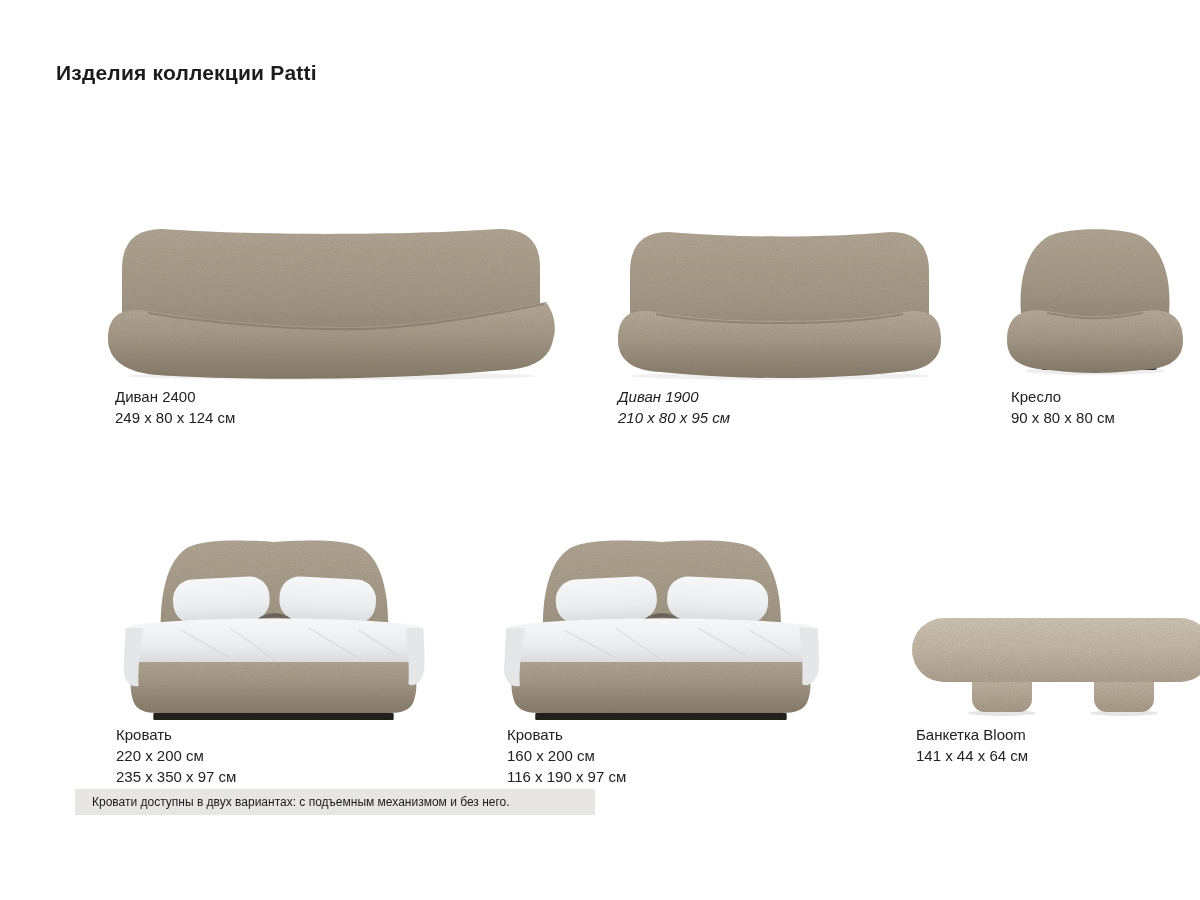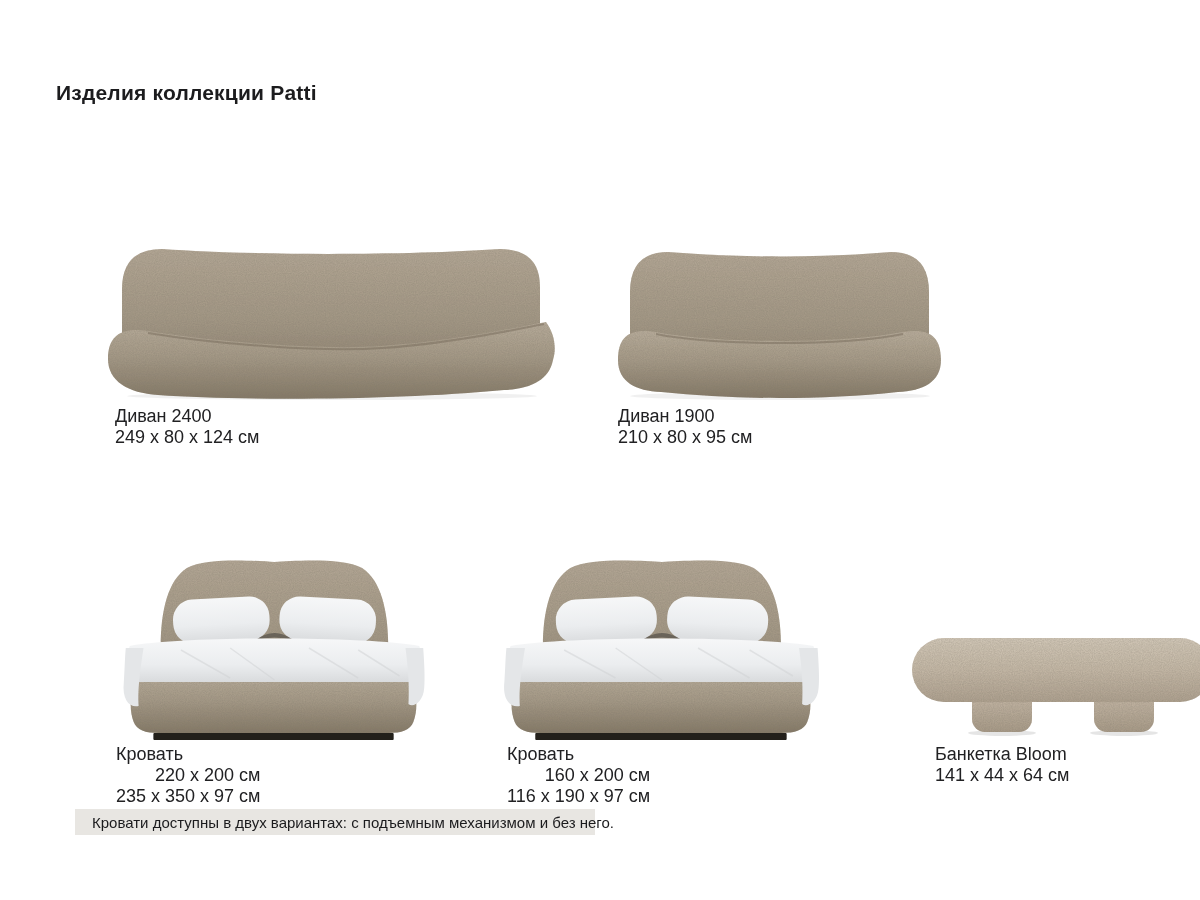--- a/index.html
+++ b/index.html
@@ -1,56 +1,56 @@
 <!DOCTYPE html>
 <html><head>
 <meta charset="utf-8">
 <style>
   html,body{margin:0;padding:0;}
   body{
     width:1200px;height:900px;background:#ffffff;
     font-family:"Liberation Sans", sans-serif;
     color:#1d1d1f;position:relative;overflow:hidden;
   }
-  .page{position:absolute;inset:0;margin-top:20px;}
+  .page{position:absolute;inset:0;}
   .page-title{
     position:absolute;left:56px;top:47px;
     font-size:21px;font-weight:600;letter-spacing:.2px;color:#1c1c1e;
   }
   .card{position:absolute;}
   .img-box{position:absolute;}
   .img-box svg{display:block;width:100%;height:100%;}
-  .caption{position:absolute;font-size:18px;line-height:21px;color:#212123;}
+  .caption{position:absolute;font-size:15px;line-height:21px;color:#212123;}
   .caption .pname{white-space:nowrap;}
-  .caption .pdim{white-space:nowrap;text-align:right;}
+  .caption .pdim{white-space:nowrap;}
   .note-bar{
     position:absolute;left:75px;top:789px;width:520px;height:26px;
     background:#e8e6e2;display:flex;align-items:center;
     padding-left:17px;box-sizing:border-box;
-    font-size:15px;color:#1b1b1d;white-space:nowrap;
+    font-size:12px;color:#1b1b1d;white-space:nowrap;
   }
   
   #card-sofa-2400{left:56px;top:193px;width:470px;height:235px;}
   #card-sofa-2400 .img-box{left:6px;top:0;width:458px;height:172px;}
   #card-sofa-2400 .caption{left:19px;top:177px;}
   #card-sofa-1900{left:560px;top:193px;width:350px;height:235px;}
   #card-sofa-1900 .img-box{left:12px;top:5px;width:335px;height:167px;}
-  #card-sofa-1900 .caption{left:18px;top:177px;}
+  #card-sofa-1900 .caption{left:18px;top:177px;font-style:italic;}
   #card-armchair{left:950px;top:193px;width:210px;height:235px;}
   #card-armchair .img-box{left:7px;top:5px;width:196px;height:167px;}
   #card-armchair .caption{left:21px;top:177px;}
   #card-bed-180{left:56px;top:512px;width:360px;height:260px;}
   #card-bed-180 .img-box{left:16px;top:0;width:325px;height:192px;}
   #card-bed-180 .caption{left:20px;top:196px;}
   #card-bed-160{left:440px;top:512px;width:360px;height:260px;}
   #card-bed-160 .img-box{left:12px;top:0;width:340px;height:192px;}
   #card-bed-160 .caption{left:27px;top:196px;}
   #card-bench{left:858px;top:512px;width:320px;height:260px;}
   #card-bench .img-box{left:10px;top:70px;width:308px;height:120px;}
-  #card-bench .caption{left:37px;top:196px;}
+  #card-bench .caption{left:18px;top:196px;}
 </style>
 </head>
 <body>
 
 <svg width="0" height="0" style="position:absolute;width:0;height:0;overflow:hidden" aria-hidden="true">
   <defs>
     <filter id="grain" x="-5%" y="-5%" width="110%" height="110%">
       <feTurbulence type="fractalNoise" baseFrequency="0.9" numOctaves="2" seed="7" result="n"></feTurbulence>
       <feColorMatrix in="n" type="matrix" values="0 0 0 0 0.20  0 0 0 0 0.18  0 0 0 0 0.14  0 0 0 0.45 0" result="spec"></feColorMatrix>
       <feComposite in="spec" in2="SourceAlpha" operator="in" result="specIn"></feComposite>
@@ -118,20 +118,37 @@
         </g>
         <path d="M 44 100 C 105 112 230 112 291 100" stroke="#756a5a" stroke-width="2" fill="none" opacity="0.5"></path>
       </svg>
     </div>
     <figcaption class="caption">
       <div class="pname">Диван 1900</div>
       <div class="pdim">210 x 80 x 95 см</div>
     </figcaption>
   </figure>
 
+  <figure class="card" id="card-armchair">
+    <div class="img-box">
+      <svg viewBox="0 0 196 167" preserveAspectRatio="none">
+        <ellipse cx="98" cy="157" rx="70" ry="4" fill="#000" opacity="0.07"></ellipse>
+        <rect x="44" y="134" width="116" height="22" rx="3" fill="#2a2722"></rect>
+        <g filter="url(#grain)">
+          <path d="M 28 124 C 20 92 20 40 52 22 C 70 13 126 13 144 22 C 176 40 176 92 168 124 Z" fill="url(#gBack)"></path>
+          <path d="M 10 126 C 10 103 24 93 50 97 C 88 104 108 104 146 97 C 172 93 186 103 186 126 C 186 147 170 155 144 156 C 110 160 86 160 52 156 C 26 155 10 147 10 126 Z" fill="url(#gSeat)"></path>
+        </g>
+        <path d="M 50 99 C 88 106 108 106 146 99" stroke="#756a5a" stroke-width="2" fill="none" opacity="0.5"></path>
+      </svg>
+    </div>
+    <figcaption class="caption">
+      <div class="pname">Кресло</div>
+      <div class="pdim">90 x 80 x 80 см</div>
+    </figcaption>
+  </figure>
 
   <figure class="card" id="card-bed-180">
     <div class="img-box">
       <svg viewBox="0 0 330 192" preserveAspectRatio="none">
         <g filter="url(#grain)">
           <path d="M 54 150 C 45 95 48 38 76 20 C 96 9 148 13 165 14 C 182 13 234 9 254 20 C 282 38 285 95 276 150 Z" fill="url(#gBack)"></path>
         </g>
         <g fill="url(#gWhite)">
           <rect x="62" y="50" width="98" height="44" rx="20" transform="rotate(-3 111 72)"></rect>
           <rect x="170" y="50" width="98" height="44" rx="20" transform="rotate(3 219 72)"></rect>

